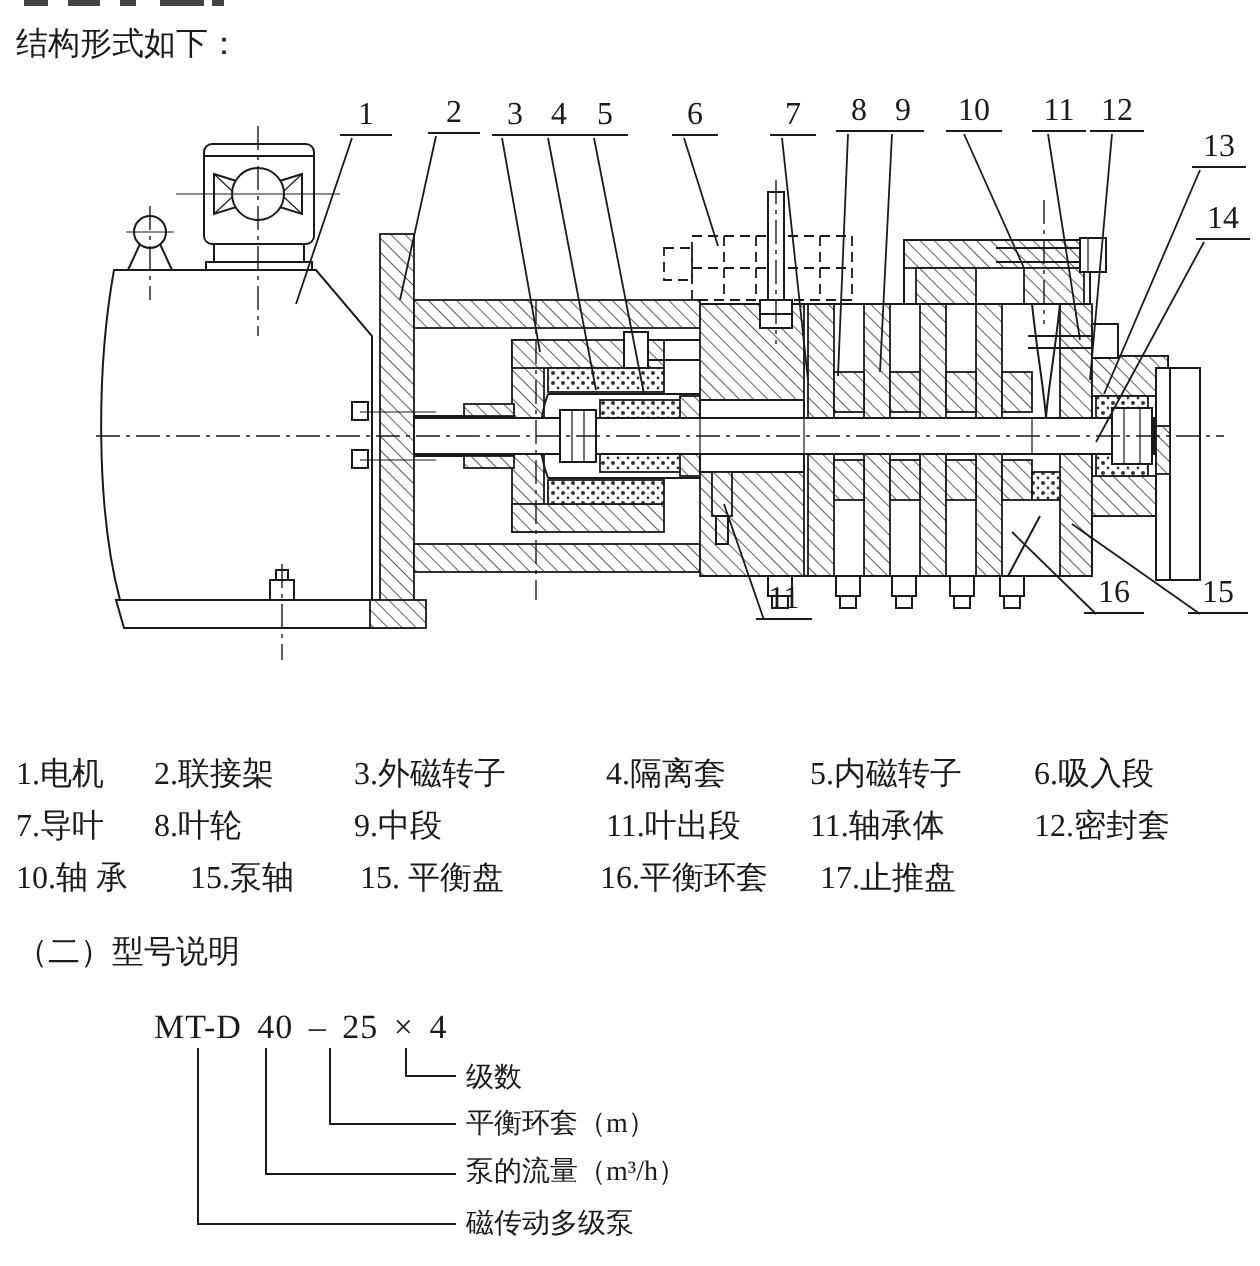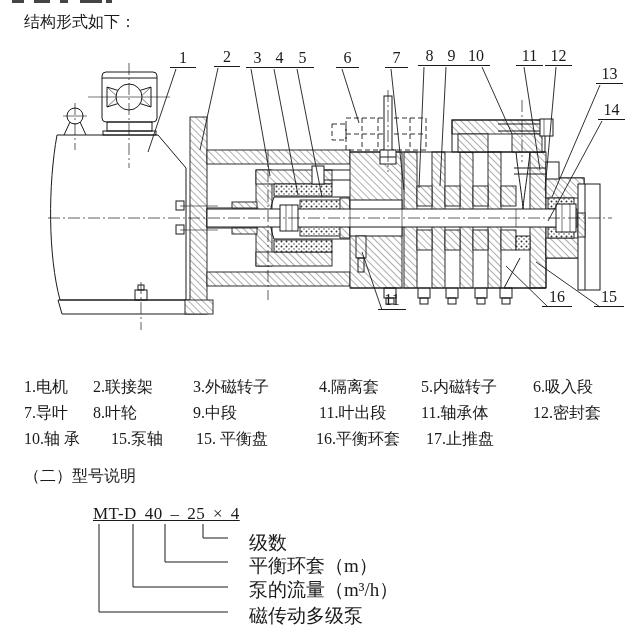--- a/index.html
+++ b/index.html
@@ -4,26 +4,26 @@
 <style>
   html,body{margin:0;padding:0;}
   body{
     width:630px;height:633px;position:relative;overflow:hidden;
     background:#ffffff;
     font-family:"Liberation Serif","DejaVu Serif",serif;
     color:#1a1a1a;
   }
   .abs{position:absolute;white-space:nowrap;}
   #artwork{position:absolute;left:0;top:0;z-index:1;}
-  .txt{z-index:3;margin-left:16px;}
+  .txt{z-index:3;}
   .intro{font-size:16px;}
   .part-item{font-size:16px;}
   .heading{font-size:16px;}
-  .model-code{font-size:17px;letter-spacing:0.5px;word-spacing:3px;text-decoration:underline;}
-  .model-label{font-size:19px;}
+  .model-code{font-size:17px;letter-spacing:0.5px;word-spacing:3px;}
+  .model-label{font-size:14px;}
   .callout{
     z-index:4;font-size:16px;text-align:center;height:19px;line-height:19px;
     border-bottom:1px solid #1a1a1a;
   }
   .frag i{position:absolute;top:0;height:3px;background:#444;display:block;}
   
   .ln{fill:none;stroke:#1a1a1a;stroke-width:1;}
   .w{fill:#ffffff;stroke:#1a1a1a;stroke-width:1;}
   .h{fill:url(#hat);stroke:#1a1a1a;stroke-width:0.9;}
   .d{fill:url(#dot);stroke:#1a1a1a;stroke-width:0.9;}
@@ -249,21 +249,21 @@
 
 <div class="abs callout" style="left:170px;top:48px;width:26px">1</div>
 <div class="abs callout" style="left:214px;top:47px;width:26px">2</div>
 <div class="abs callout" style="left:246px;top:48px;width:23px">3</div>
 <div class="abs callout" style="left:268px;top:48px;width:23px">4</div>
 <div class="abs callout" style="left:291px;top:48px;width:23px">5</div>
 <div class="abs callout" style="left:336px;top:48px;width:23px">6</div>
 <div class="abs callout" style="left:385px;top:48px;width:23px">7</div>
 <div class="abs callout" style="left:418px;top:46px;width:23px">8</div>
 <div class="abs callout" style="left:441px;top:46px;width:21px">9</div>
-<div class="abs callout" style="left:462px;top:46px;width:28px">10</div>
+<div class="abs callout" style="left:473px;top:46px;width:28px">10</div>
 <div class="abs callout" style="left:516px;top:46px;width:27px">11</div>
 <div class="abs callout" style="left:545px;top:46px;width:27px">12</div>
 <div class="abs callout" style="left:596px;top:64px;width:27px">13</div>
 <div class="abs callout" style="left:598px;top:100px;width:27px">14</div>
 <div class="abs callout" style="left:594px;top:287px;width:30px">15</div>
 <div class="abs callout" style="left:542px;top:287px;width:30px">16</div>
 <div class="abs callout" style="left:378px;top:290px;width:28px">11</div>
 
 <div>
   <div class="abs txt part-item" style="left:8px;top:377px">1.电机</div>

